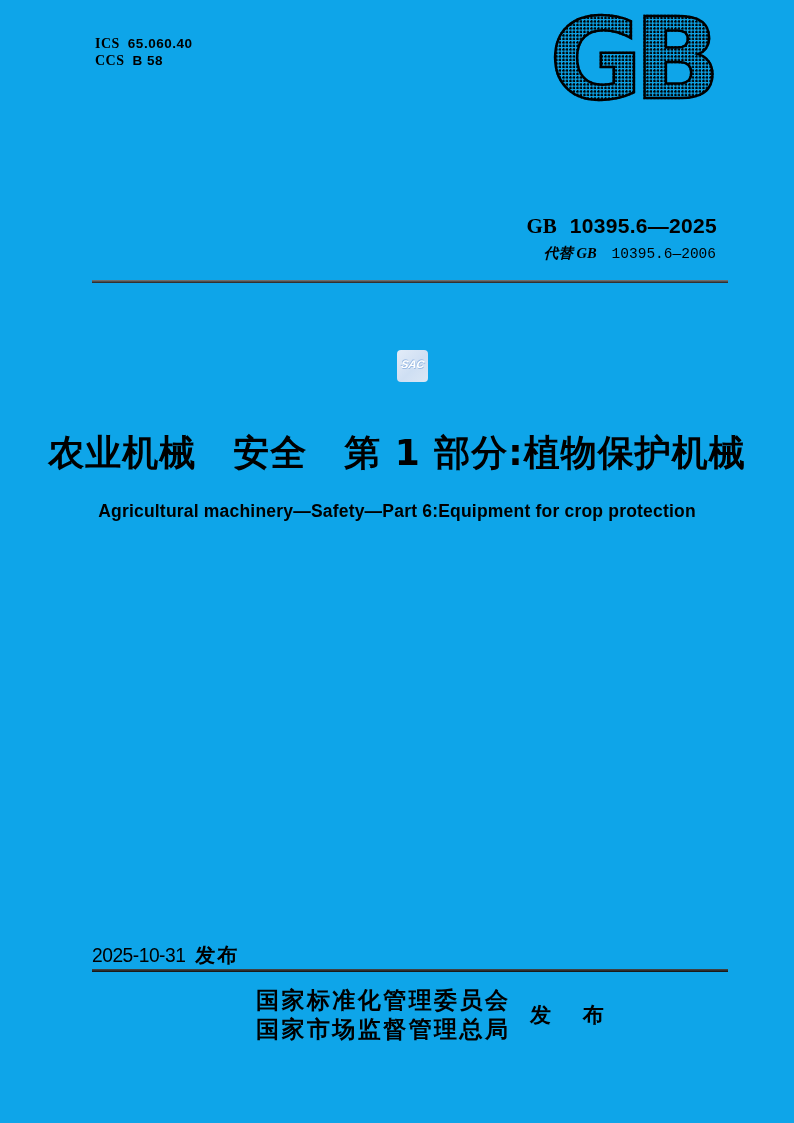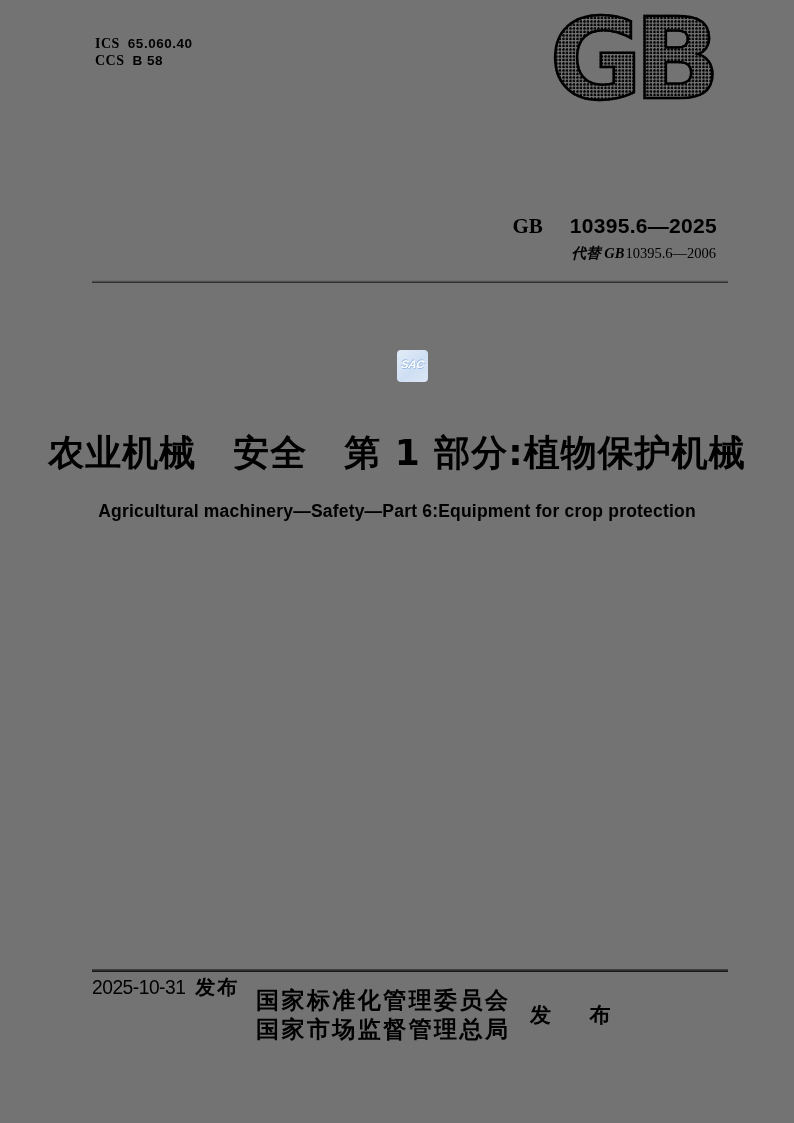--- a/index.html
+++ b/index.html
@@ -4,21 +4,21 @@
 <style>
   * { margin: 0; padding: 0; box-sizing: border-box; }
   html, body { background: #ffffff; }
   body { font-family: "Liberation Serif", "DejaVu Serif", serif; color: #000; }
 
   .page {
     position: relative;
     width: 794px;
     height: 1123px;
     margin: 0 auto;
-    background: #737373;
+    background: #0ea5e9;
     overflow: hidden;
   }
 
   
   .ics-block {
     position: absolute;
     left: 95px;
     top: 35px;
     font-size: 14px;
     line-height: 17px;
@@ -66,31 +66,31 @@
 
   
   .std-no {
     position: absolute;
     right: 77px;
     top: 214px;
     font-size: 21px;
     white-space: nowrap;
   }
   .std-no .std-prefix { font-family: "Liberation Serif", serif; font-weight: bold; }
-  .std-no .std-num { font-family: "Liberation Sans", "DejaVu Sans", sans-serif; font-weight: 600; margin-left: 27px; letter-spacing: 0.3px; }
+  .std-no .std-num { font-family: "Liberation Sans", "DejaVu Sans", sans-serif; font-weight: 600; margin-left: 13px; letter-spacing: 0.3px; }
 
   .replaces {
     position: absolute;
     right: 78px;
     top: 244px;
     font-size: 14.5px;
     white-space: nowrap;
   }
   .replaces .rep-prefix { font-weight: bold; font-family: "Liberation Serif", serif; font-style: italic; }
-  .replaces .rep-num { font-family: Liberation Serif, serif; margin-left: 1px; }
+  .replaces .rep-num { font-family: Liberation Mono, monospace; margin-left: 15px; }
 
   .rule {
     position: absolute;
     left: 92px;
     right: 66px;
     height: 3px;
     background: linear-gradient(#7a7a7a, #232323);
   }
   .rule-top { top: 280px; }
   .rule-bottom { top: 969px; background: linear-gradient(#4a4a4a, #111); }
@@ -144,21 +144,21 @@
     letter-spacing: 0.2px;
   }
 
   
   .date {
     position: absolute;
     top: 942px;
     font-size: 20px;
     white-space: nowrap;
   }
-  .date-left { left: 92px; margin-top: 32px; }
+  .date-left { left: 92px; }
   .date-right { right: 66px; }
   .date .date-num {
     font-family: "Liberation Sans", "DejaVu Sans", sans-serif;
     font-weight: 500;
     letter-spacing: -0.5px;
     transform: scaleX(0.96);
     display: inline-block;
     transform-origin: left center;
   }
   .date .date-lbl {
@@ -182,21 +182,21 @@
     font-weight: bold;
     font-size: 23px;
     line-height: 29px;
     white-space: nowrap;
     text-align: justify;
     text-align-last: justify;
     -moz-text-align-last: justify;
   }
   .release {
     margin-left: 22px;
-    font-family: Liberation Mono, monospace;
+    font-family: Liberation Sans, sans-serif;
     font-weight: bold;
     font-size: 21px;
     letter-spacing: 13px;
     white-space: nowrap;
   }
 </style>
 </head>
 <body>
 
 <div class="page">

